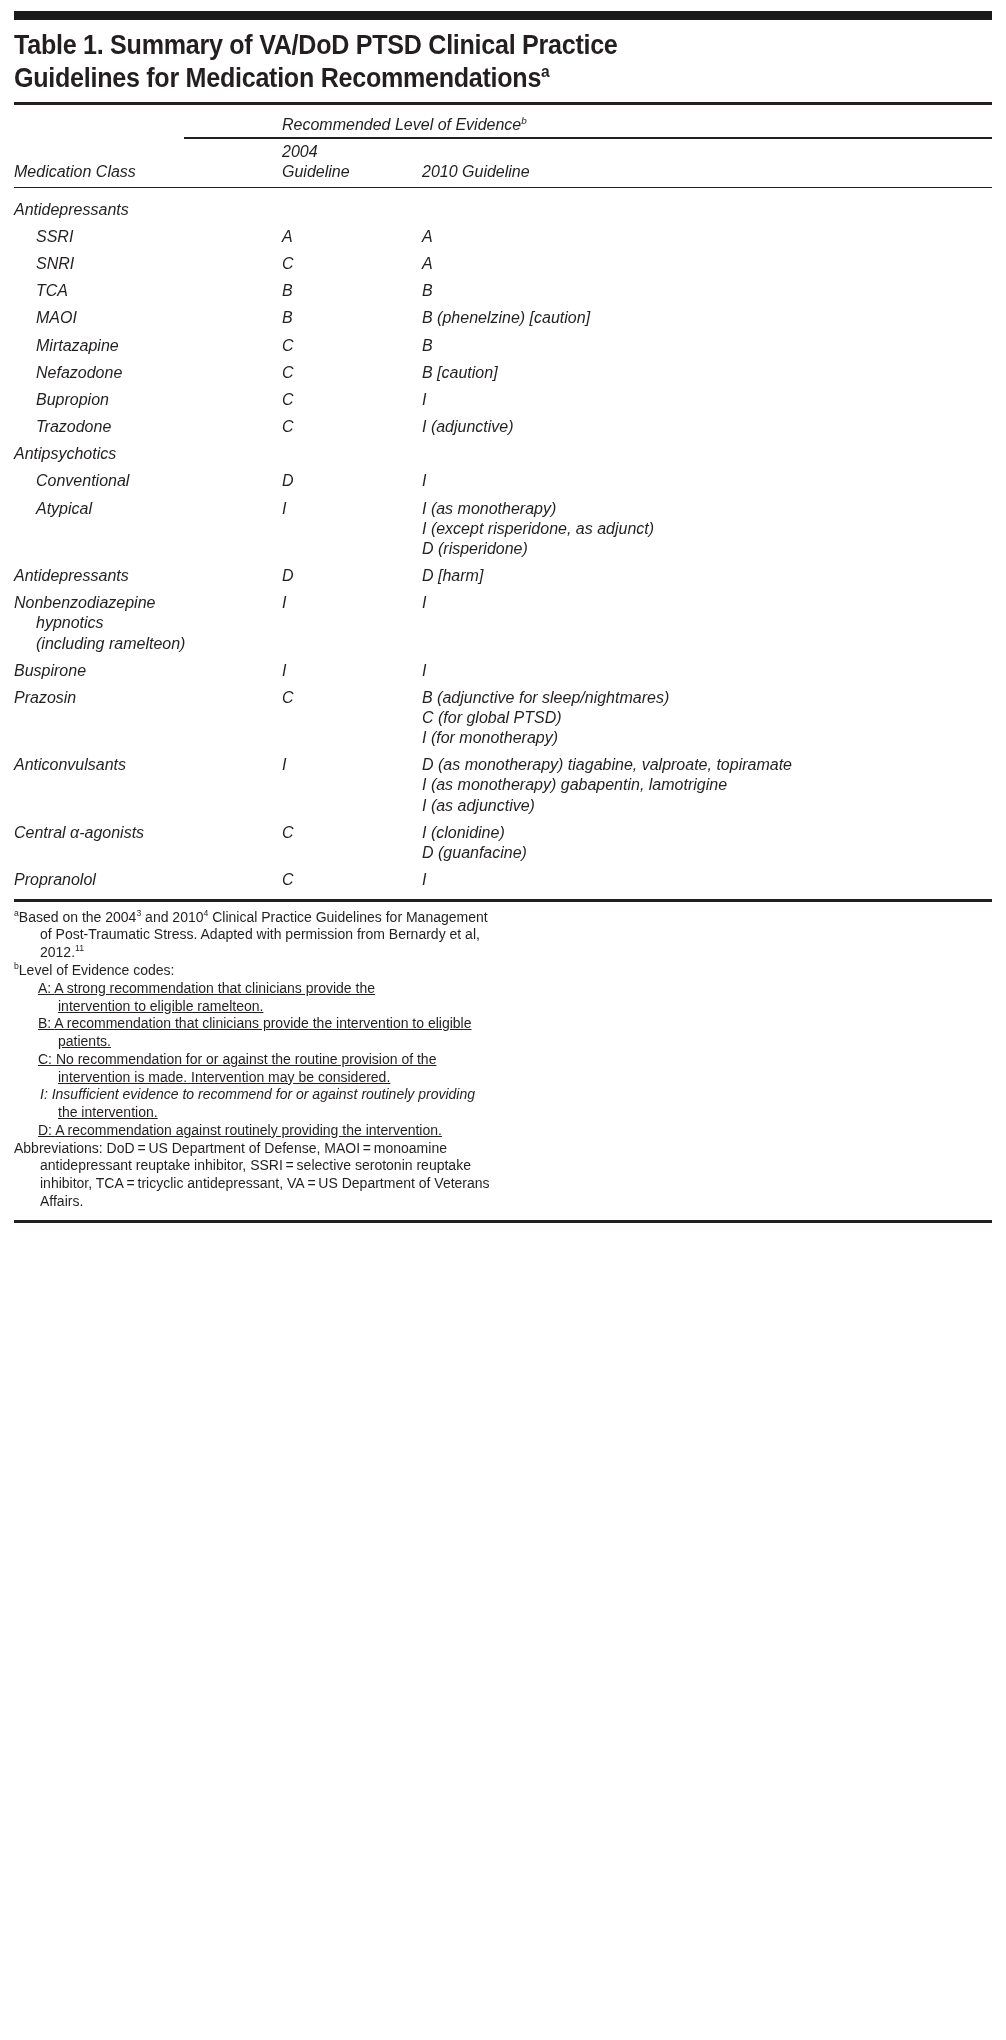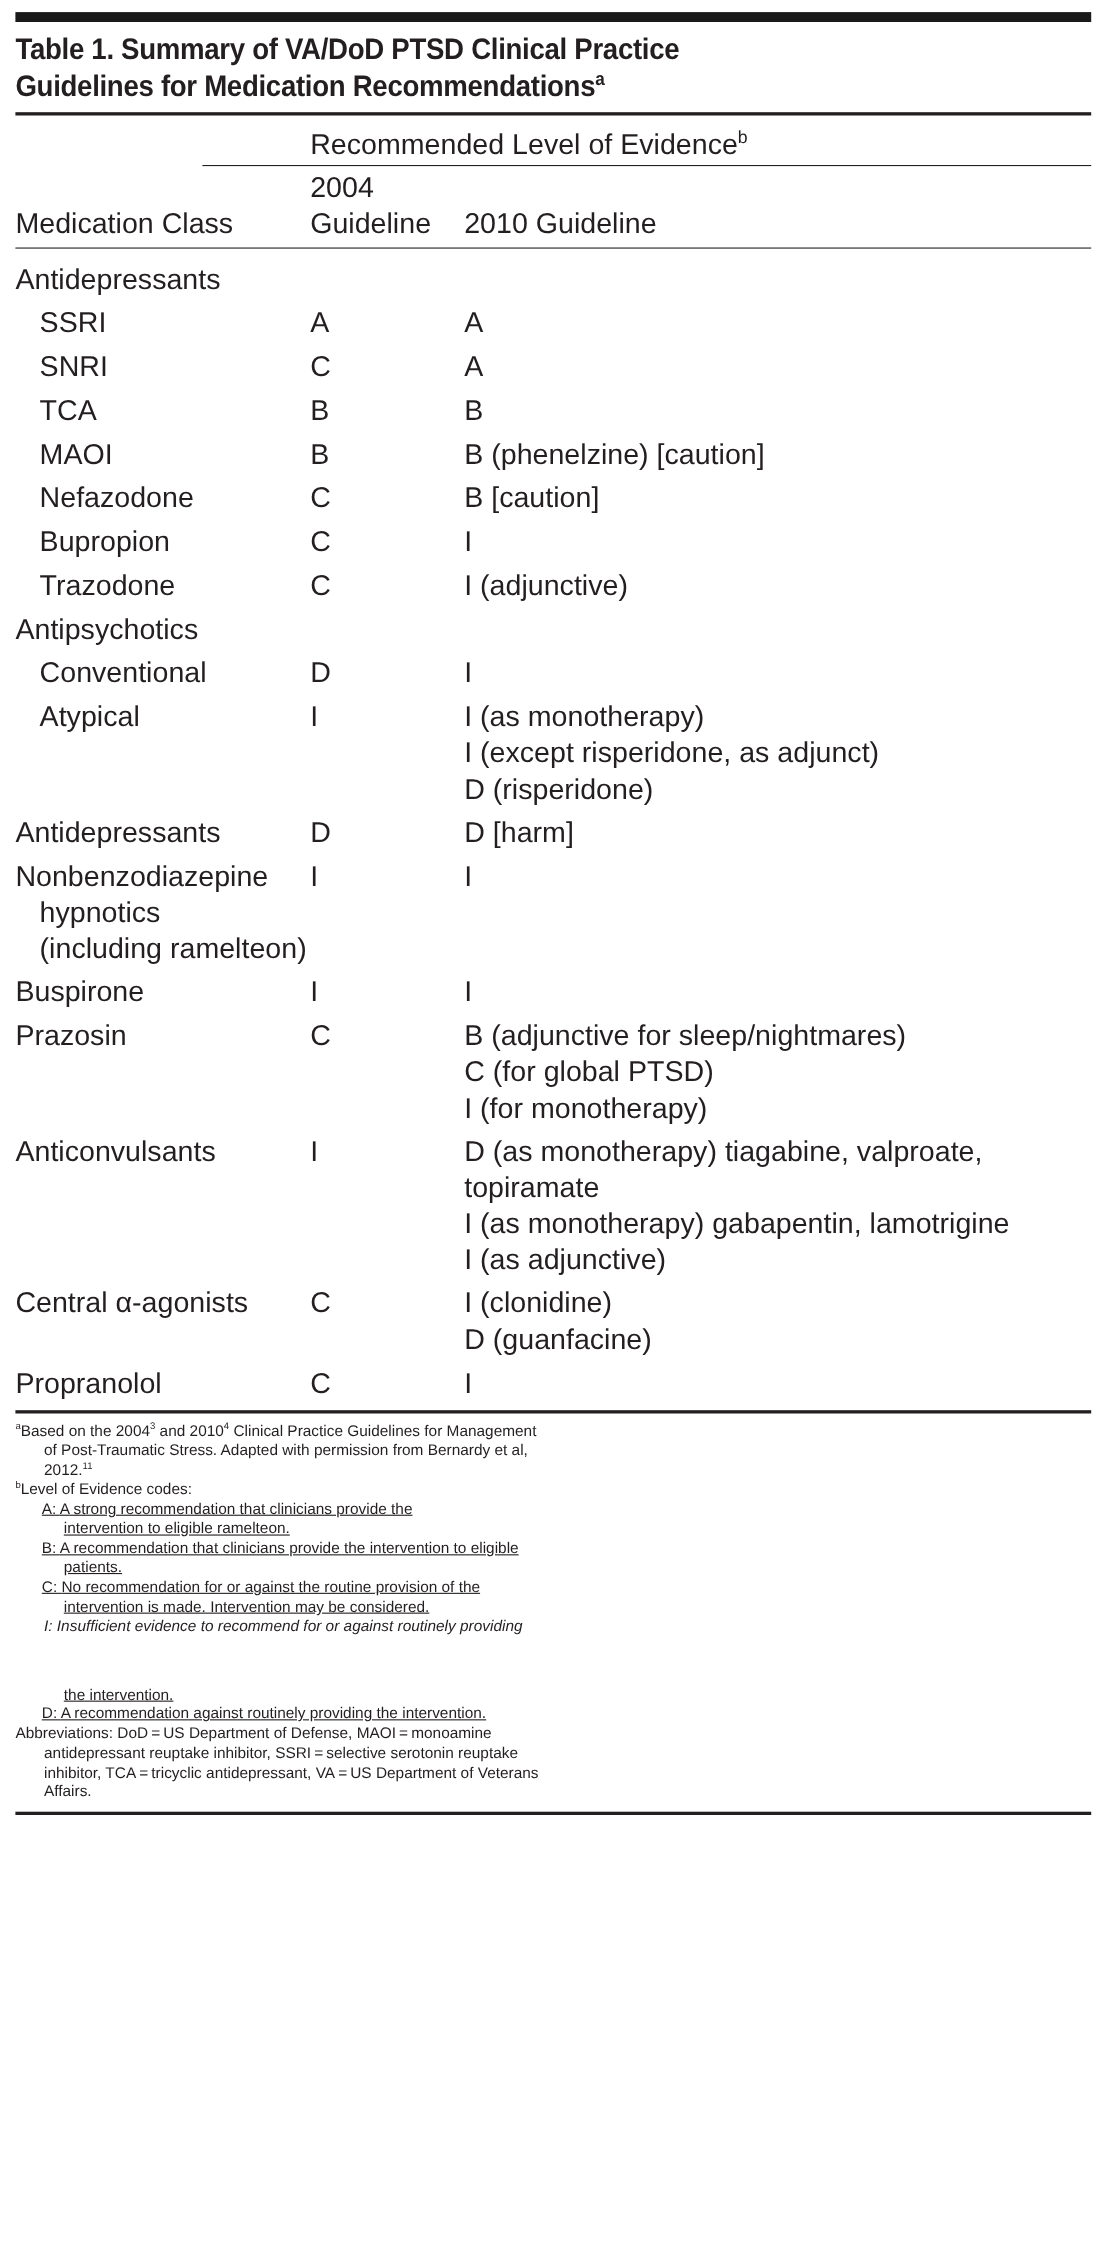--- a/index.html
+++ b/index.html
@@ -61,22 +61,23 @@
   .title sup {
     font-size: 0.62em;
     vertical-align: super;
     line-height: 0;
   }
 
   
   table.tbl {
     width: 100%;
     border-collapse: collapse;
-    font-size: 26px;
+    font-size: 16px;
     line-height: 1.26;
+    font-style: italic;
   }
   table.tbl td, table.tbl th {
     padding: 0;
     font-weight: normal;
     vertical-align: top;
     text-align: left;
   }
   .col-a { width: 268px; }
   .col-b { width: 140px; }
   .col-c { width: 570px; }
@@ -226,20 +227,27 @@
           </td>
         </tr>
         <tr class="body-row">
           <td class="indent-1"><span>MAOI</span></td>
           <td class="c-center">B</td>
           <td class="c-center">
             <span class="extra-line">B (phenelzine) [caution]</span>
           </td>
         </tr>
         <tr class="body-row">
+          <td class="indent-1"><span>Mirtazapine</span></td>
+          <td class="c-center">C</td>
+          <td class="c-center">
+            <span class="extra-line">B</span>
+          </td>
+        </tr>
+        <tr class="body-row">
           <td class="indent-1"><span>Nefazodone</span></td>
           <td class="c-center">C</td>
           <td class="c-center">
             <span class="extra-line">B [caution]</span>
           </td>
         </tr>
         <tr class="body-row">
           <td class="indent-1"><span>Bupropion</span></td>
           <td class="c-center">C</td>
           <td class="c-center">
@@ -341,21 +349,21 @@
     <div class="note"><sup>b</sup><span>Level of Evidence codes:</span></div>
 
     <div id="codes-block">
         <div class="code"><span>A: </span><span>A strong recommendation that clinicians provide the</span></div>
         <div class="code" style="text-indent: 0px;">intervention to eligible ramelteon.</div>
         <div class="code"><span>B: </span><span>A recommendation that clinicians provide the intervention to eligible</span></div>
         <div class="code" style="text-indent: 0px;">patients.</div>
         <div class="code"><span>C: </span><span>No recommendation for or against the routine provision of the</span></div>
         <div class="code" style="text-indent: 0px;">intervention is made. Intervention may be considered.</div>
         <div class="code-i"><span>I: </span><span>Insufficient evidence to recommend for or against routinely providing</span></div>
-        <div class="code" style="text-indent: 0px; margin-top: 44px;">the intervention.</div>
+        <div class="code" style="text-indent: 0px;">the intervention.</div>
         <div class="code"><span>D: </span><span>A recommendation against routinely providing the intervention.</span></div>
       </div>
 
     <div class="abbr">Abbreviations: DoD = US Department of Defense, MAOI = monoamine</div>
     <div class="abbr note-hang" style="text-indent:0;">antidepressant reuptake inhibitor, SSRI = selective serotonin reuptake</div>
     <div class="abbr note-hang" style="text-indent:0;">inhibitor, TCA = tricyclic antidepressant, VA = US Department of Veterans</div>
     <div class="abbr note-hang" style="text-indent:0;">Affairs.</div>
   </div>
 
   <div class="rule-bottom"></div>

